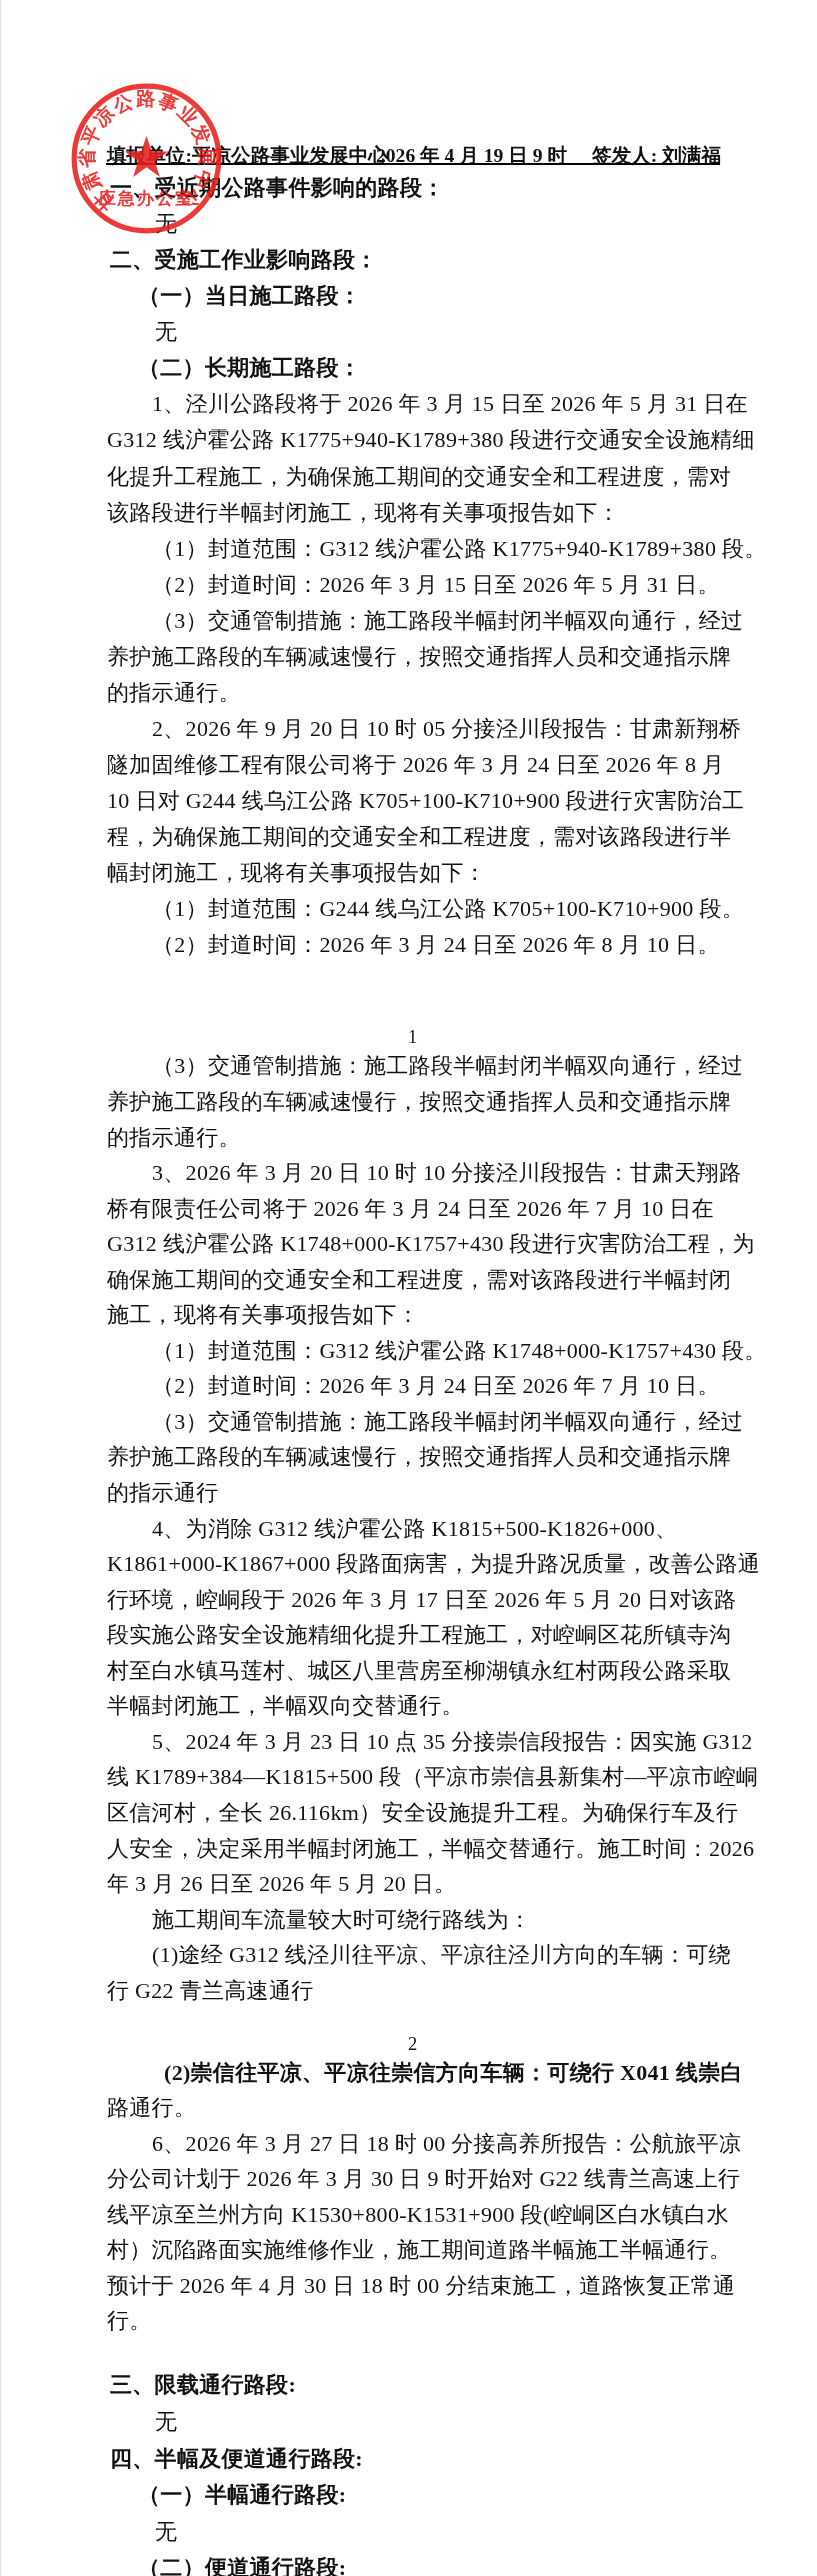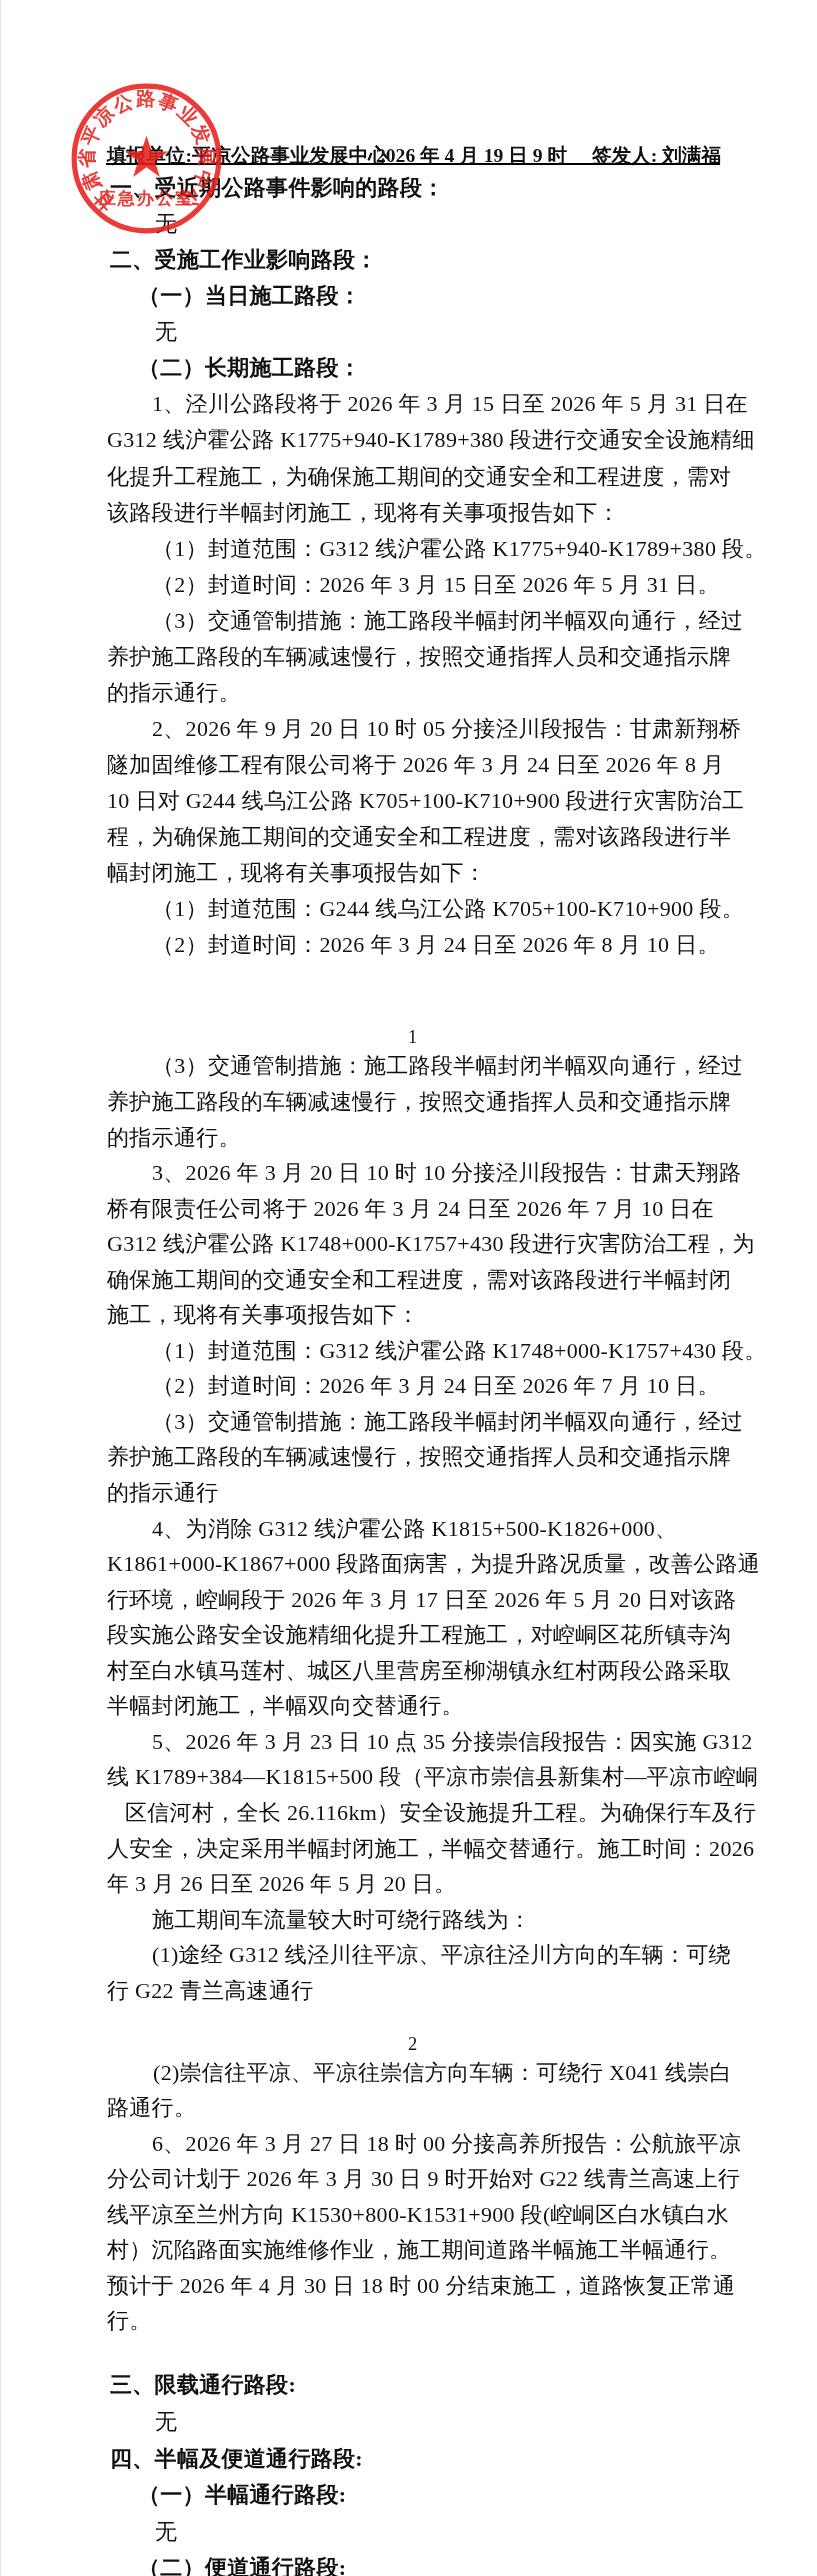--- a/index.html
+++ b/index.html
@@ -103,29 +103,29 @@
       <div class="line" style="top: 1368px; left: 152px;">（2）封道时间：2026 年 3 月 24 日至 2026 年 7 月 10 日。</div>
       <div class="line" style="top: 1404px; left: 152px;">（3）交通管制措施：施工路段半幅封闭半幅双向通行，经过</div>
       <div class="line" style="top: 1439px; left: 107px;">养护施工路段的车辆减速慢行，按照交通指挥人员和交通指示牌</div>
       <div class="line" style="top: 1475px; left: 107px;">的指示通行</div>
       <div class="line" style="top: 1511px; left: 152px;">4、为消除 G312 线沪霍公路 K1815+500-K1826+000、</div>
       <div class="line" style="top: 1546px; left: 107px;">K1861+000-K1867+000 段路面病害，为提升路况质量，改善公路通</div>
       <div class="line" style="top: 1582px; left: 107px;">行环境，崆峒段于 2026 年 3 月 17 日至 2026 年 5 月 20 日对该路</div>
       <div class="line" style="top: 1617px; left: 107px;">段实施公路安全设施精细化提升工程施工，对崆峒区花所镇寺沟</div>
       <div class="line" style="top: 1653px; left: 107px;">村至白水镇马莲村、城区八里营房至柳湖镇永红村两段公路采取</div>
       <div class="line" style="top: 1688px; left: 107px;">半幅封闭施工，半幅双向交替通行。</div>
-      <div class="line" style="top: 1724px; left: 152px;">5、2026 年 3 月 23 日 10 点 35 分接崇信段报告：因实施 G312</div>
+      <div class="line" style="top: 1724px; left: 152px;">5、2024 年 3 月 23 日 10 点 35 分接崇信段报告：因实施 G312</div>
       <div class="line" style="top: 1759px; left: 107px;">线 K1789+384—K1815+500 段（平凉市崇信县新集村—平凉市崆峒</div>
-      <div class="line" style="top: 1795px; left: 125px; text-align: center;">区信河村，全长 26.116km）安全设施提升工程。为确保行车及行</div>
+      <div class="line" style="top: 1795px; left: 107px; text-align: center;">区信河村，全长 26.116km）安全设施提升工程。为确保行车及行</div>
       <div class="line" style="top: 1831px; left: 107px;">人安全，决定采用半幅封闭施工，半幅交替通行。施工时间：2026</div>
       <div class="line" style="top: 1866px; left: 107px;">年 3 月 26 日至 2026 年 5 月 20 日。</div>
       <div class="line" style="top: 1902px; left: 152px;">施工期间车流量较大时可绕行路线为：</div>
       <div class="line" style="top: 1937px; left: 152px;">(1)途经 G312 线泾川往平凉、平凉往泾川方向的车辆：可绕</div>
       <div class="line" style="top: 1973px; left: 107px;">行 G22 青兰高速通行</div>
-      <div class="line" style="top: 2055px; left: 153px;">(2)崇信往平凉、平凉往崇信方向车辆：可绕行 X041 线崇白</div>
+      <div class="line" style="top: 2055px; left: 164px; font-weight: bold;">(2)崇信往平凉、平凉往崇信方向车辆：可绕行 X041 线崇白</div>
       <div class="line" style="top: 2090px; left: 107px;">路通行。</div>
       <div class="line" style="top: 2126px; left: 152px;">6、2026 年 3 月 27 日 18 时 00 分接高养所报告：公航旅平凉</div>
       <div class="line" style="top: 2161px; left: 107px;">分公司计划于 2026 年 3 月 30 日 9 时开始对 G22 线青兰高速上行</div>
       <div class="line" style="top: 2197px; left: 107px;">线平凉至兰州方向 K1530+800-K1531+900 段(崆峒区白水镇白水</div>
       <div class="line" style="top: 2232px; left: 107px;">村）沉陷路面实施维修作业，施工期间道路半幅施工半幅通行。</div>
       <div class="line" style="top: 2268px; left: 107px;">预计于 2026 年 4 月 30 日 18 时 00 分结束施工，道路恢复正常通</div>
       <div class="line" style="top: 2303px; left: 107px;">行。</div>
       <div class="line bold" style="top: 2367px; left: 110px;">三、限载通行路段:</div>
       <div class="line" style="top: 2404px; left: 155px;">无</div>
       <div class="line bold" style="top: 2441px; left: 110px;">四、半幅及便道通行路段:</div>

